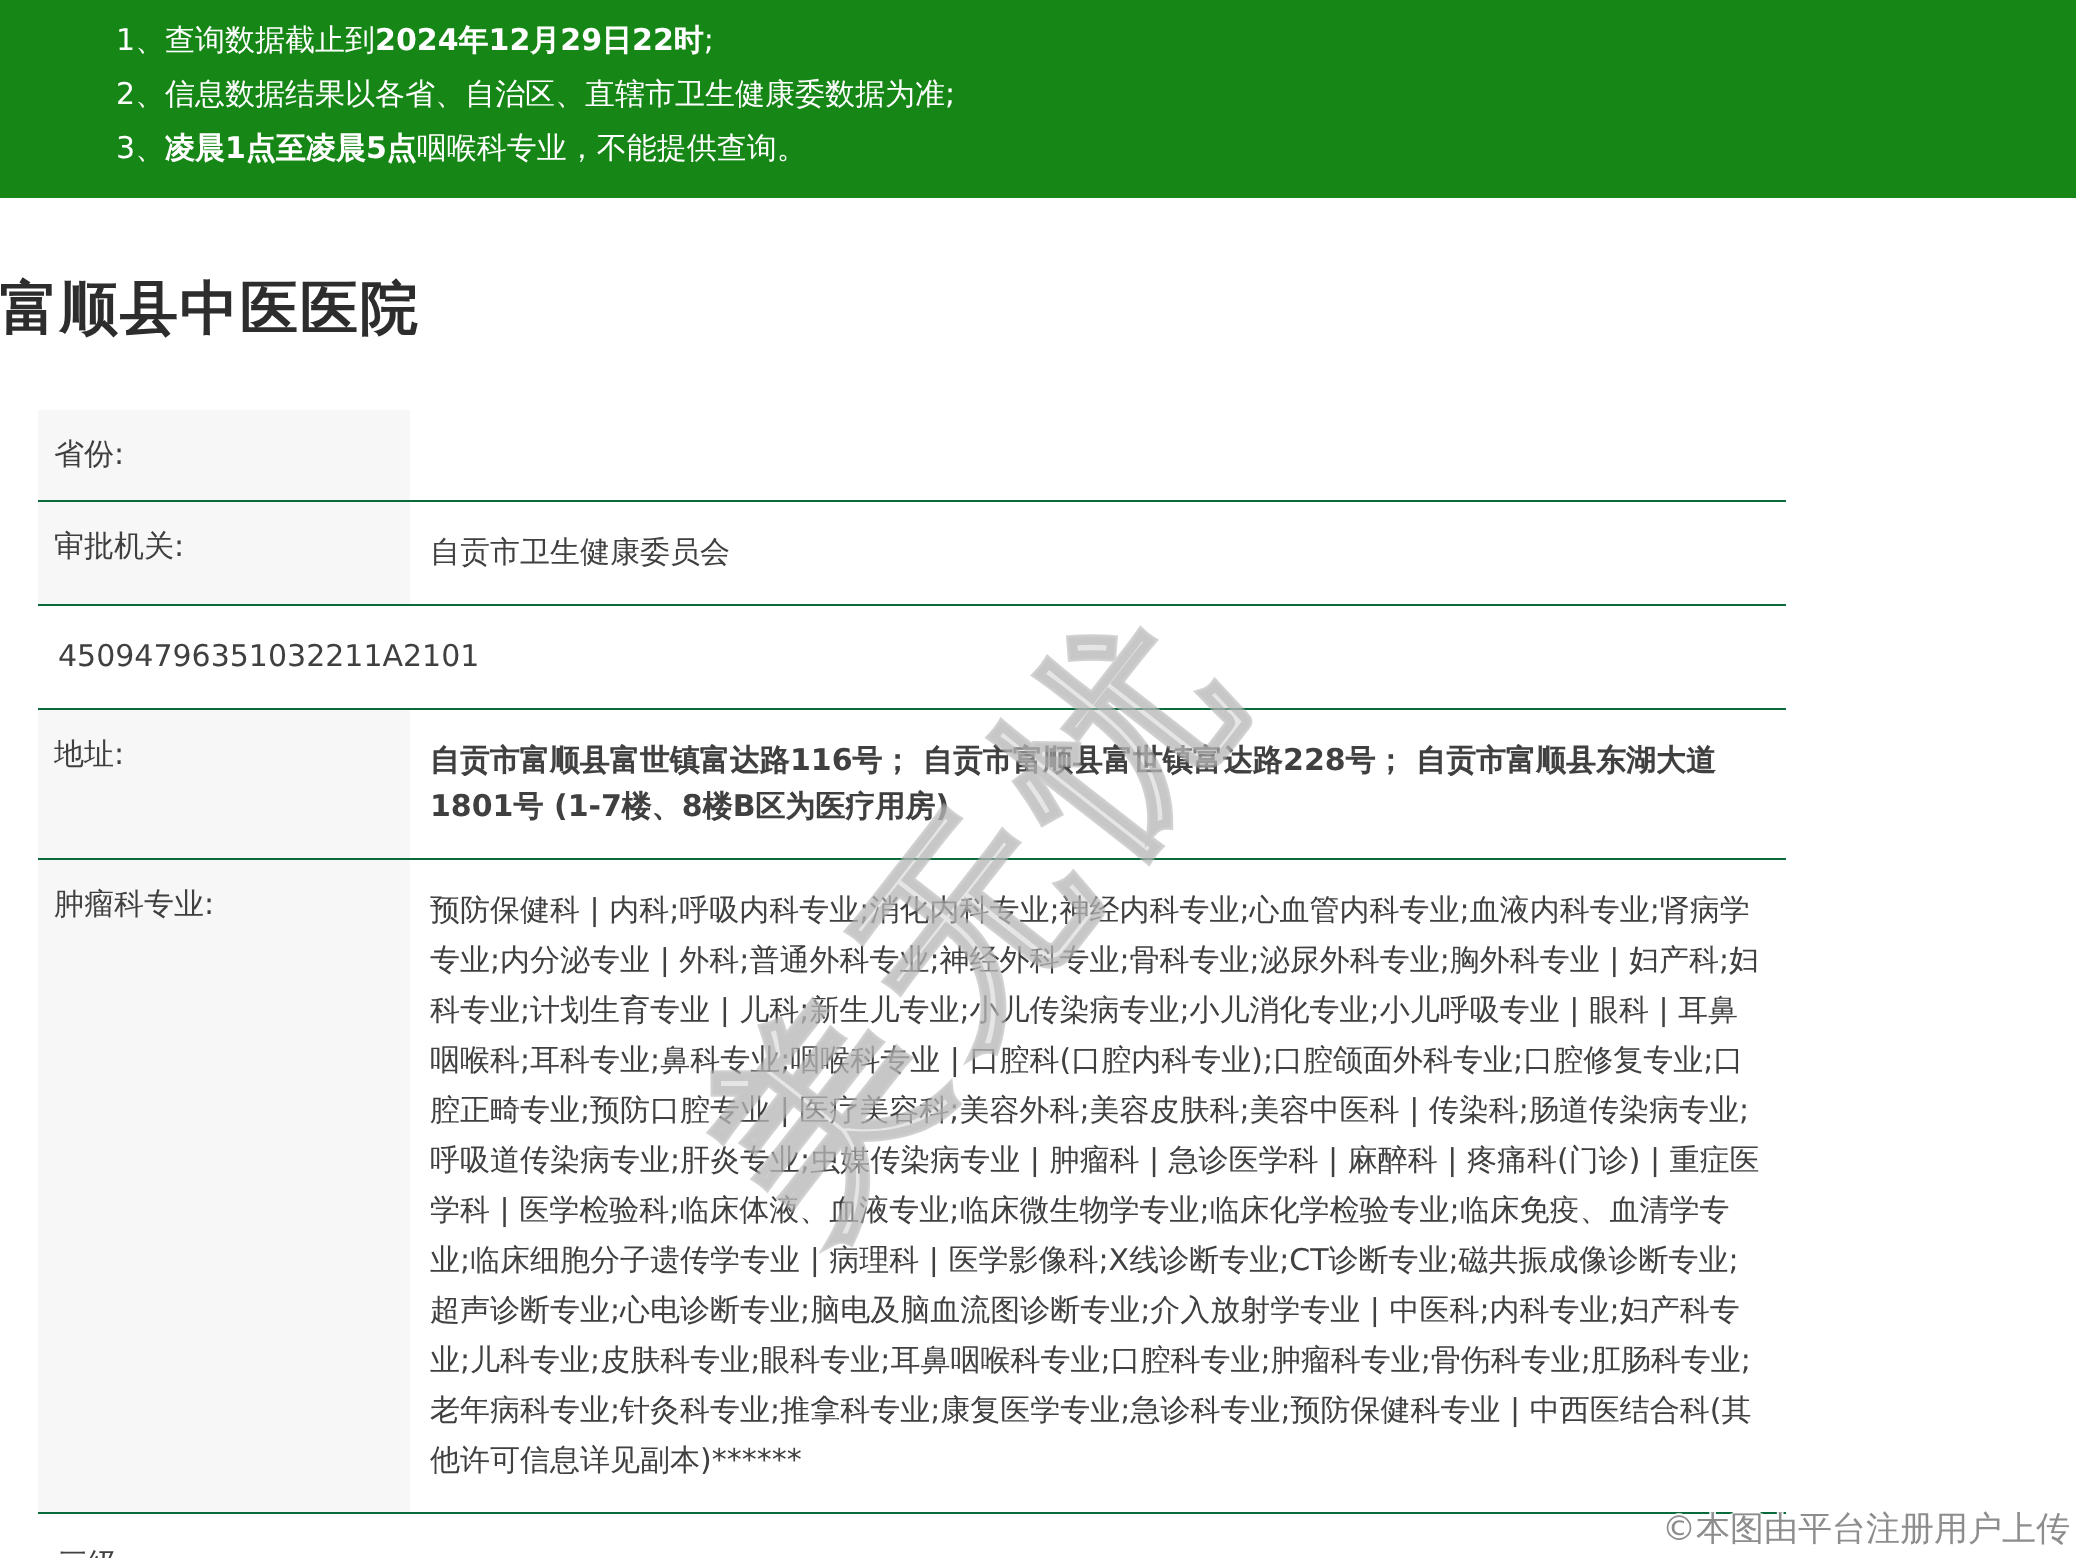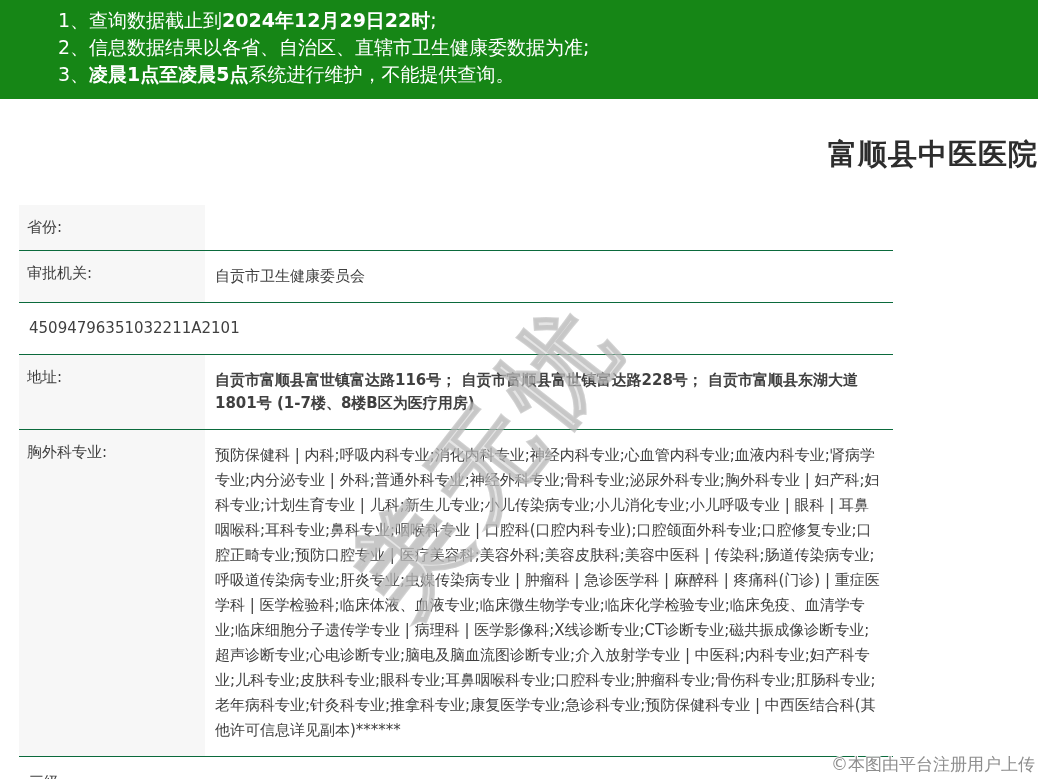--- a/index.html
+++ b/index.html
@@ -2,26 +2,26 @@
 <html><head>
 <meta charset="utf-8">
 <style>
   * { margin:0; padding:0; box-sizing:border-box; }
   html,body { width:1038px; height:779px; overflow:hidden; background:#fff;
     font-family:"DejaVu Sans","Liberation Sans",sans-serif; }
   .page { position:relative; width:1038px; height:779px; overflow:hidden; background:#fff; }
 
   
   .notice { background:#168616; color:#fff; padding:7px 10px 11px 58px;
-    font-size:19px; line-height:27px; }
+    font-size:15px; line-height:27px; }
   .notice-line { white-space:nowrap; }
   .notice-line b { font-weight:bold; }
 
   
-  .page-title { text-align:right; font-size:29px; color:#2d2d2d;
+  .page-title { text-align:left; font-size:29px; color:#2d2d2d;
     padding:36px 0 30px 0; letter-spacing:1px; }
 
   
   .info-table { width:874px;margin-left:19px; }
   .row { display:flex; border-bottom:1px solid #0b6a3c; }
   .cell { font-size:15px; color:#3f3f3f; }
   .cell.label { width:186px; background:#f7f7f7; padding:13px 6px 13px 8px;
     flex:0 0 186px; }
   .cell.value { flex:1; padding:13px 10px 13px 10px; line-height:25px; color:#404040; }
   .row.addr .cell.value { line-height:23px; padding-top:14px; padding-bottom:14px;font-weight:bold; }
@@ -43,42 +43,42 @@
     text-shadow:-1px 0 #fff, 1px 0 #fff, 0 -1px #fff, 0 1px #fff; }
 </style>
 </head>
 <body>
 
 <div class="page">
 
   <div class="notice">
     <div class="notice-line"><span>1、</span><span>查询数据截止到</span><b>2024年12月29日22时</b><span>;</span></div>
     <div class="notice-line"><span>2、</span><span>信息数据结果以各省、自治区、直辖市卫生健康委数据为准;</span><b></b><span></span></div>
-    <div class="notice-line"><span>3、</span><span></span><b>凌晨1点至凌晨5点</b><span>系统进行维护，不能提供查询。</span></div>
+    <div class="notice-line"><span>3、</span><span></span><b>凌晨1点至凌晨5点</b><span>咽喉科专业，不能提供查询。</span></div>
   </div>
 
   <h1 class="page-title">富顺县中医医院</h1>
 
   <div class="info-table">
     <div class="row">
       <div class="cell label">省份:</div>
     </div>
     <div class="row">
       <div class="cell label">审批机关:</div>
       <div class="cell value">自贡市卫生健康委员会</div>
     </div>
     <div class="row">
       <div class="cell value">45094796351032211A2101</div>
     </div>
     <div class="row addr">
       <div class="cell label">地址:</div>
       <div class="cell value">自贡市富顺县富世镇富达路116号； 自贡市富顺县富世镇富达路228号； 自贡市富顺县东湖大道1801号 (1-7楼、8楼B区为医疗用房)</div>
     </div>
     <div class="row">
-      <div class="cell label">胸外科专业:</div>
+      <div class="cell label">肿瘤科专业:</div>
       <div class="cell value">预防保健科 | 内科;呼吸内科专业;消化内科专业;神经内科专业;心血管内科专业;血液内科专业;肾病学专业;内分泌专业 | 外科;普通外科专业;神经外科专业;骨科专业;泌尿外科专业;胸外科专业 | 妇产科;妇科专业;计划生育专业 | 儿科;新生儿专业;小儿传染病专业;小儿消化专业;小儿呼吸专业 | 眼科 | 耳鼻咽喉科;耳科专业;鼻科专业;咽喉科专业 | 口腔科(口腔内科专业);口腔颌面外科专业;口腔修复专业;口腔正畸专业;预防口腔专业 | 医疗美容科;美容外科;美容皮肤科;美容中医科 | 传染科;肠道传染病专业;呼吸道传染病专业;肝炎专业;虫媒传染病专业 | 肿瘤科 | 急诊医学科 | 麻醉科 | 疼痛科(门诊) | 重症医学科 | 医学检验科;临床体液、血液专业;临床微生物学专业;临床化学检验专业;临床免疫、血清学专业;临床细胞分子遗传学专业 | 病理科 | 医学影像科;X线诊断专业;CT诊断专业;磁共振成像诊断专业;超声诊断专业;心电诊断专业;脑电及脑血流图诊断专业;介入放射学专业 | 中医科;内科专业;妇产科专业;儿科专业;皮肤科专业;眼科专业;耳鼻咽喉科专业;口腔科专业;肿瘤科专业;骨伤科专业;肛肠科专业;老年病科专业;针灸科专业;推拿科专业;康复医学专业;急诊科专业;预防保健科专业 | 中西医结合科(其他许可信息详见副本)******</div>
     </div>
     <div class="row">
       <div class="cell value">三级</div>
     </div>
     <div class="row partial">
       <div class="cell label"></div>
       <div class="cell value"></div>
     </div>
   </div>

